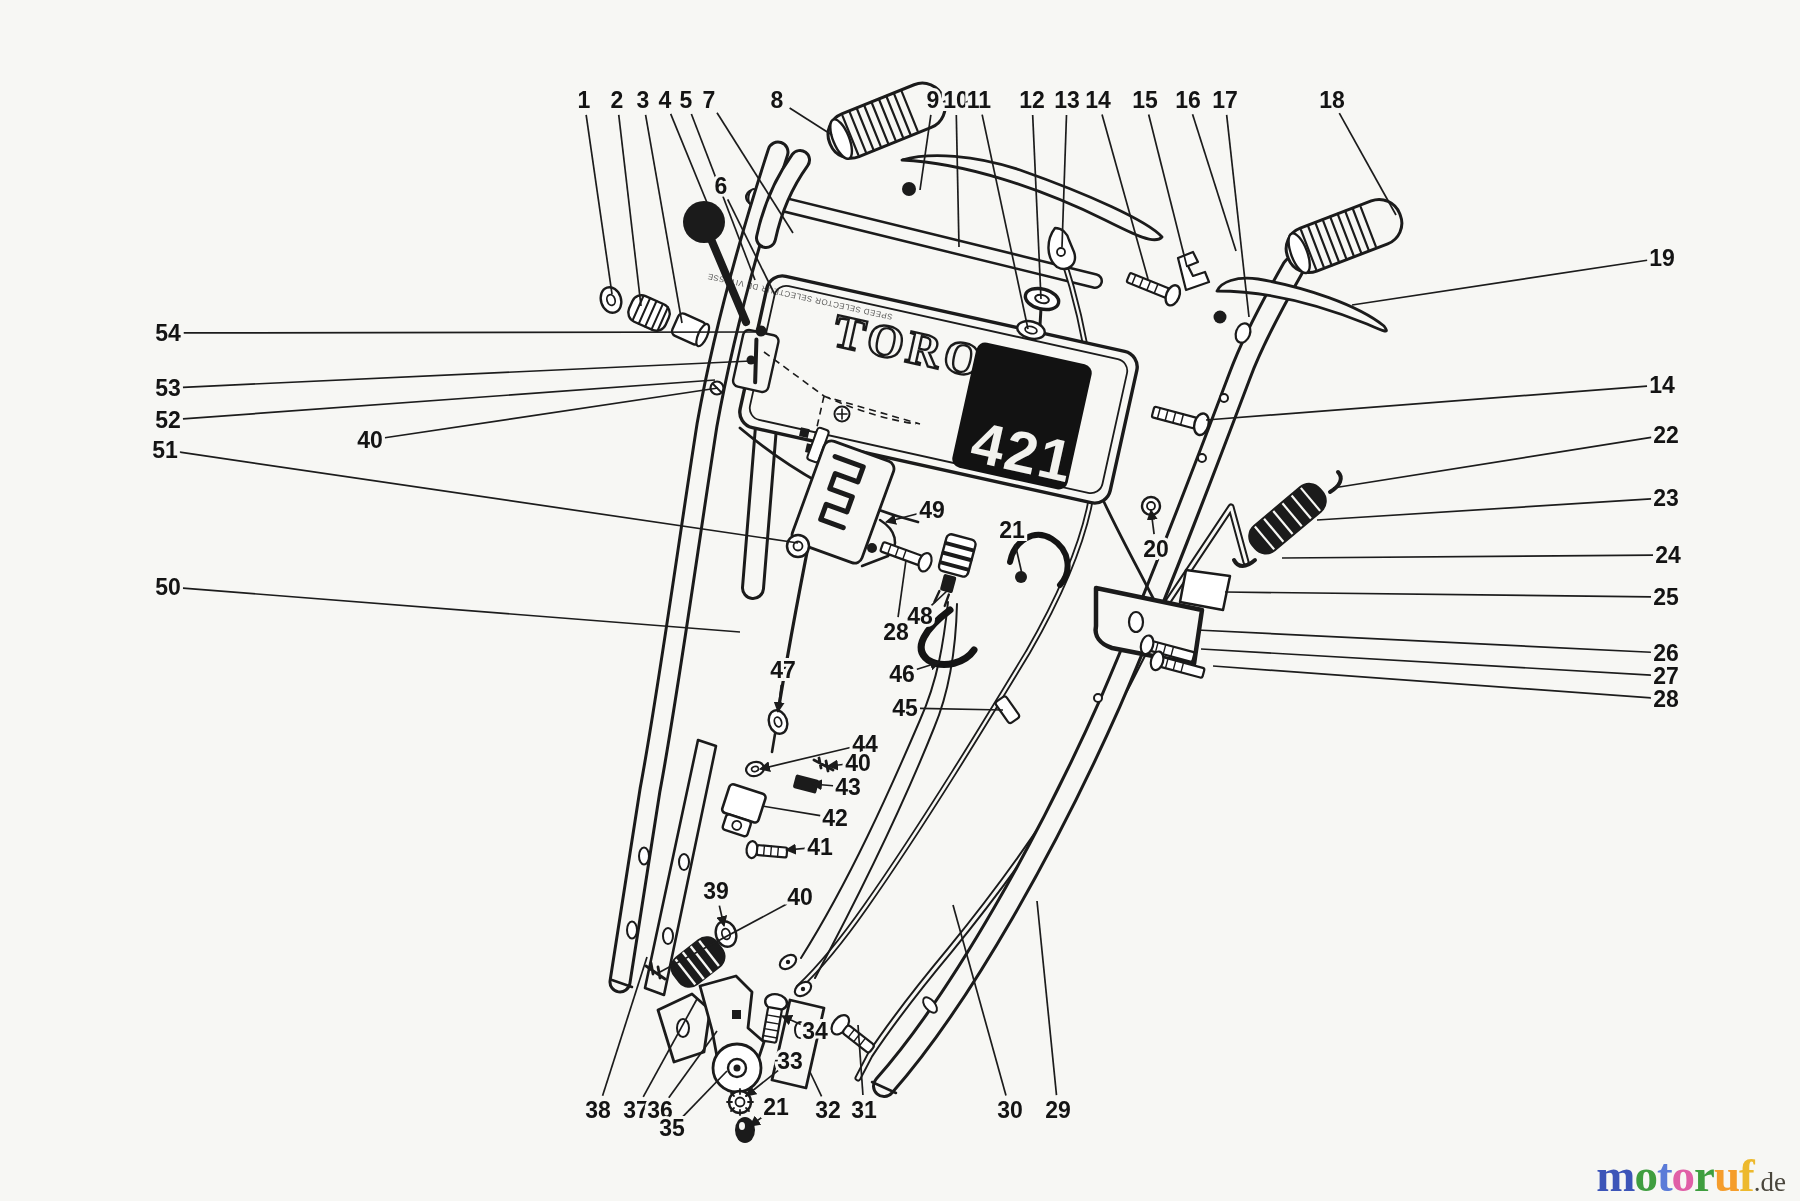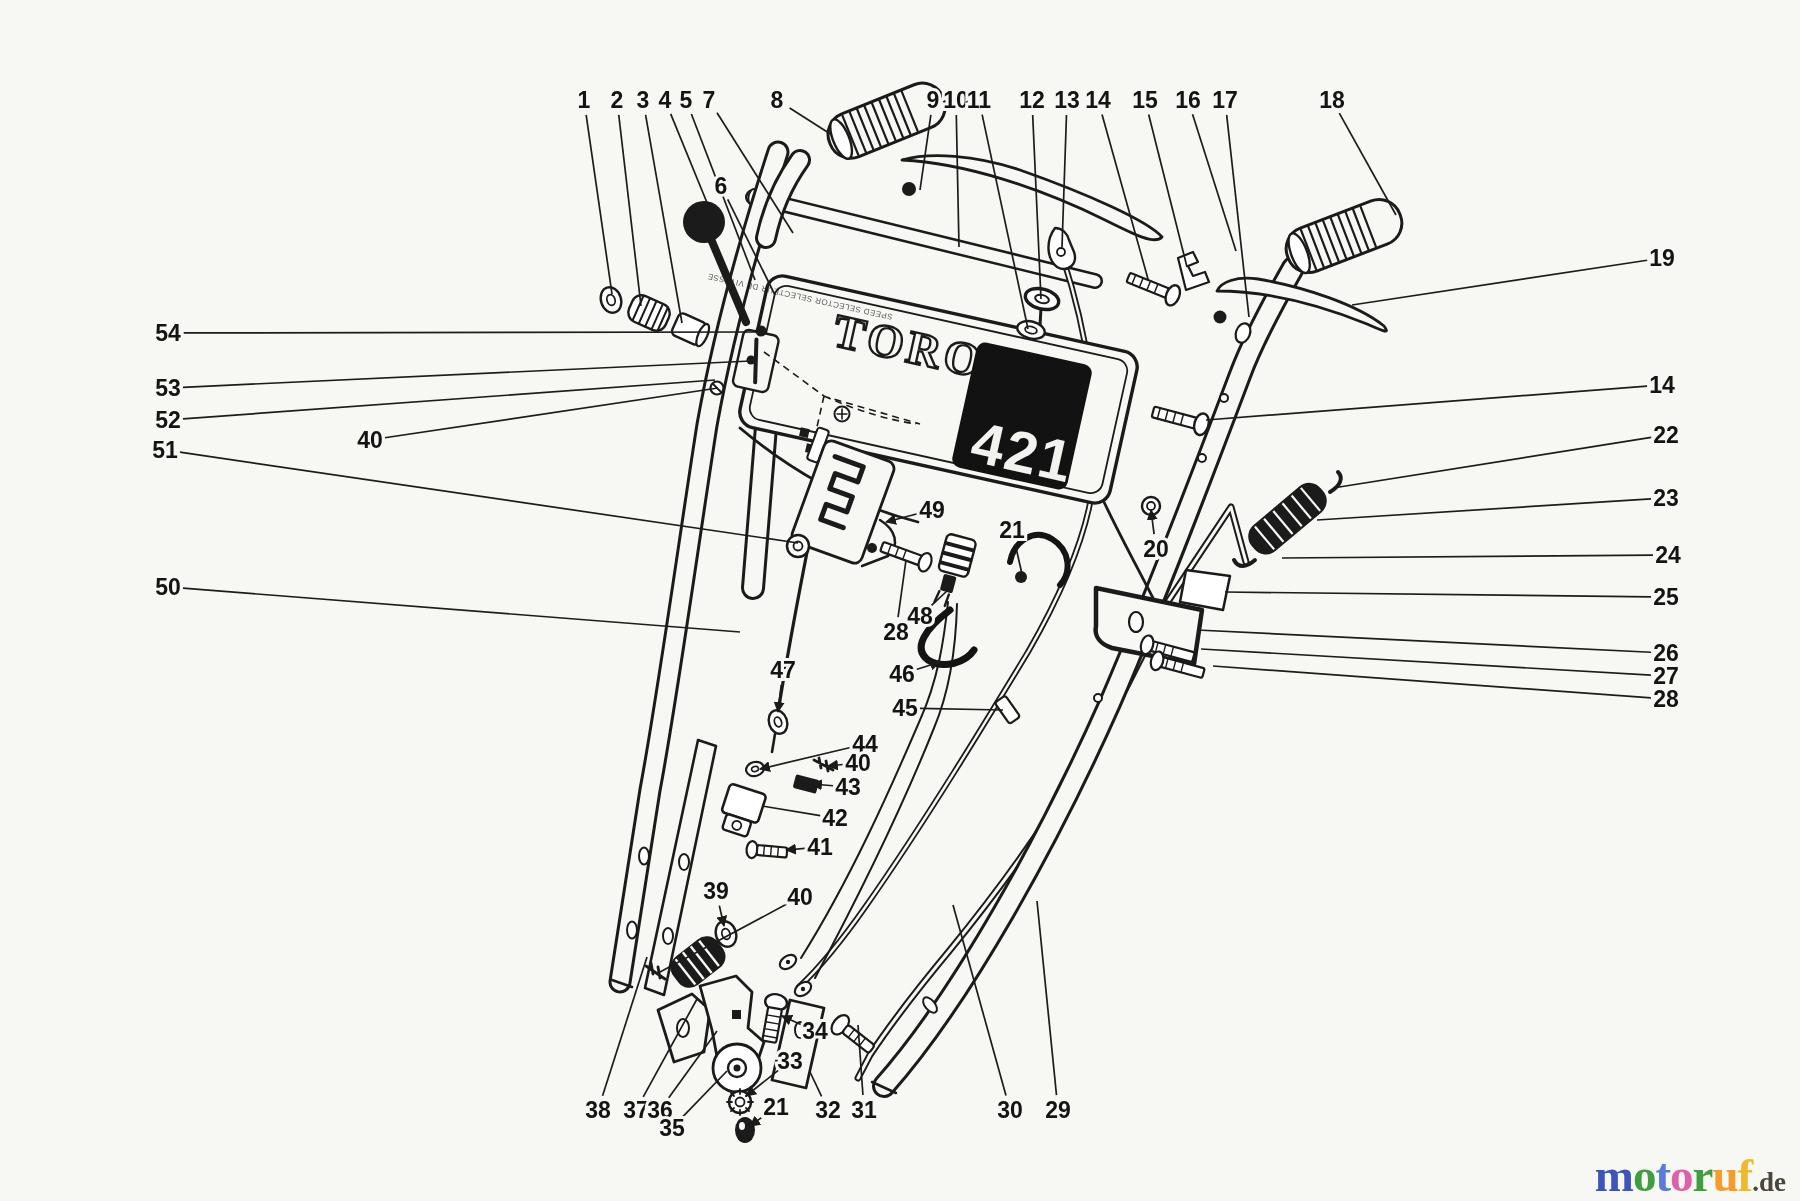--- a/index.html
+++ b/index.html
@@ -20,21 +20,21 @@
   .leader { stroke:#1c1c1c; stroke-width:1.7; fill:none; }
   .toro-text { font:700 47px "Liberation Serif", serif; letter-spacing:4px;
                fill:var(--bg); stroke:var(--ink); stroke-width:2.4px; text-anchor:middle; }
   .badge-num { font:700 58px "Liberation Sans", sans-serif; fill:#f2f2ee;
                letter-spacing:2px; text-anchor:middle; }
   .panel-fine { font:400 8px "Liberation Sans", sans-serif; fill:var(--ink);
                 opacity:.75; text-anchor:middle; letter-spacing:.5px; }
   .watermark { position:absolute; right:14px; bottom:2px; white-space:nowrap;
                font-family:"Liberation Serif", serif; font-weight:700; font-size:47px;
                letter-spacing:-1px; line-height:1; }
-  .watermark .suffix { font-size:27px; font-weight:700; letter-spacing:0; }
+  .watermark .suffix { font-size:27px; font-weight:400; letter-spacing:0; }
 </style>
 </head>
 <body>
 
 <div class="stage">
 <svg id="art" width="1800" height="1201" viewBox="0 0 1800 1201" xmlns="http://www.w3.org/2000/svg">
   <defs>
     <marker id="arr" viewBox="0 0 10 10" refX="9" refY="5" markerWidth="6.5" markerHeight="6.5" orient="auto">
       <path d="M0,0 L10,5 L0,10 z" fill="#1b1b1b"></path>
     </marker>

